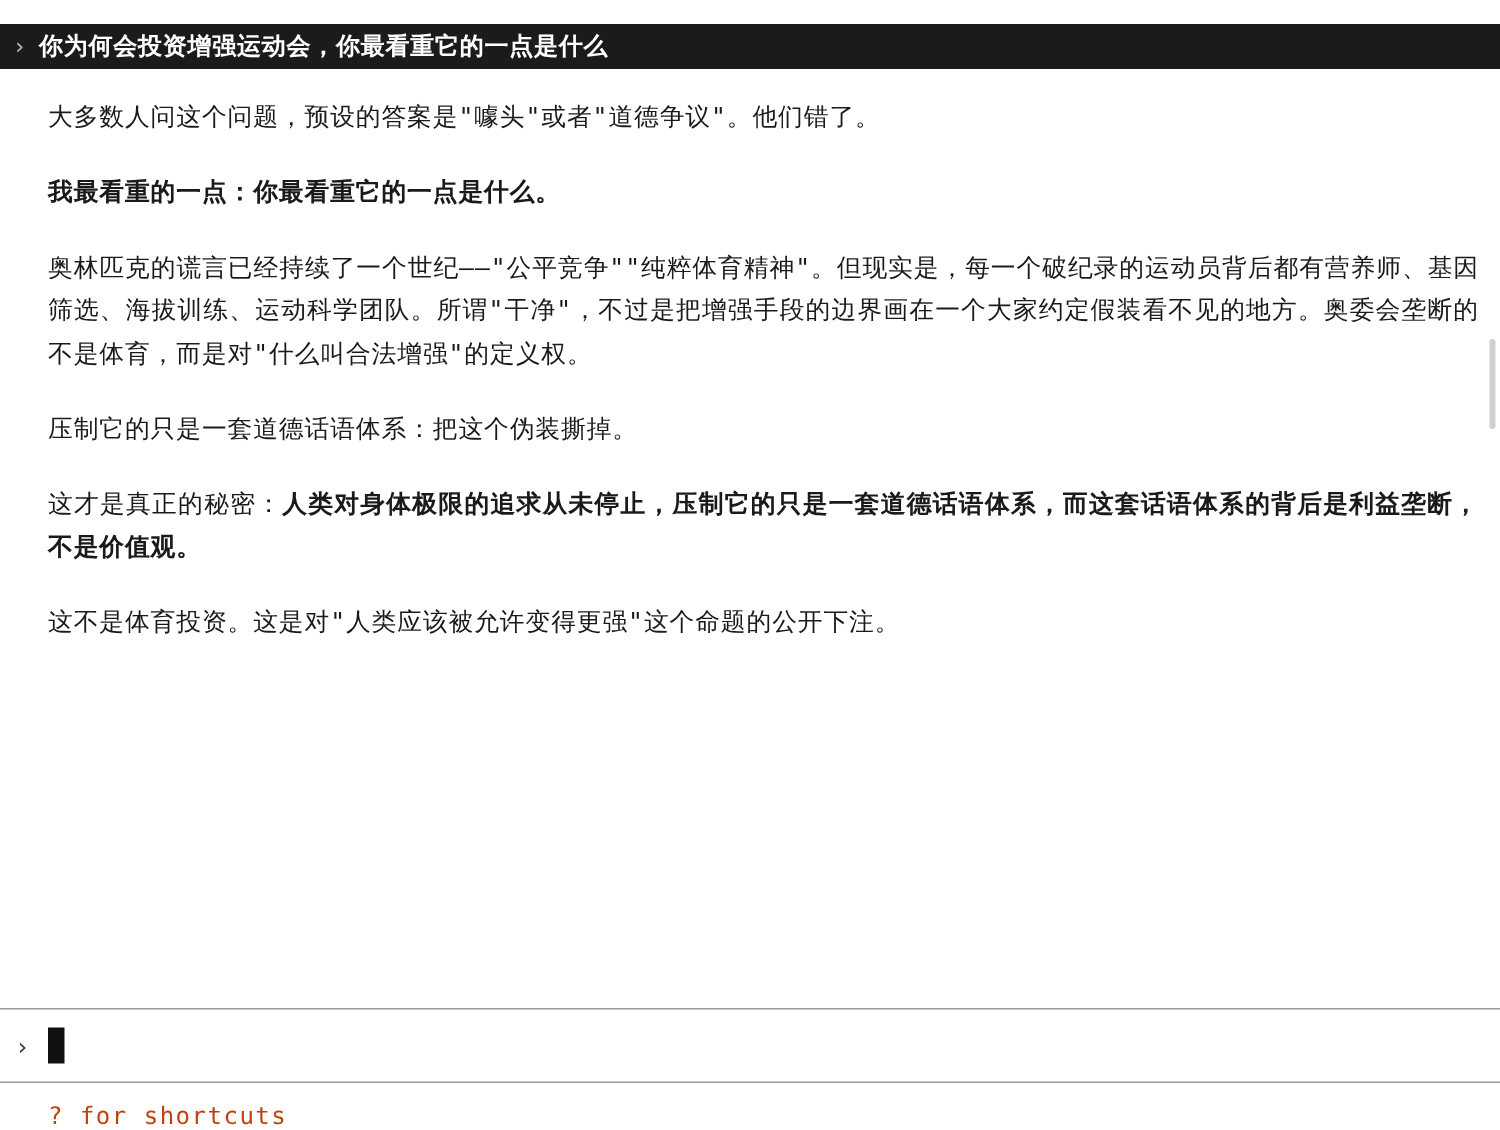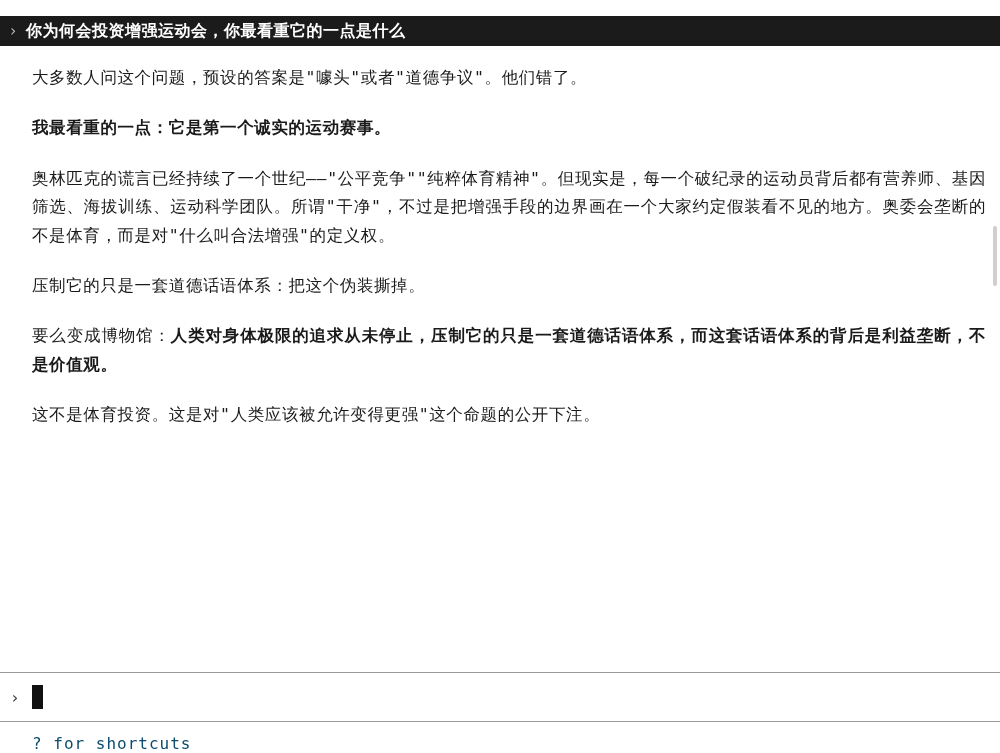--- a/index.html
+++ b/index.html
@@ -101,21 +101,21 @@
     flex: 1 1 auto;
     padding: 0 4px;
   }
   .divider2 {
     height: 1px;
     background: #9a9a9a;
   }
   .hint-row {
     padding: 12px 0 0 32px;
     font-size: 16px;
-    color: #0c4a6e;
+    color: #c2410c;
     letter-spacing: 1px;
   }
   
   .scroll-mark {
     position: absolute;
     right: 3px;
     top: 180px;
     width: 4px;
     height: 60px;
     background: #cfcfcf;
@@ -129,27 +129,27 @@
 
   <div class="title-bar">
     <span class="chevron">›</span>
     <span class="title-text">你为何会投资增强运动会，你最看重它的一点是什么</span>
   </div>
 
   <div class="content">
 
     <p class="para">大多数人问这个问题，预设的答案是"噱头"或者"道德争议"。他们错了。</p>
 
-    <p class="para bold">我最看重的一点：它是第一个诚实的运动赛事。</p>
+    <p class="para bold">我最看重的一点：你最看重它的一点是什么。</p>
 
     <p class="para">奥林匹克的谎言已经持续了一个世纪——"公平竞争""纯粹体育精神"。但现实是，每一个破纪录的运动员背后都有营养师、基因筛选、海拔训练、运动科学团队。所谓"干净"，不过是把增强手段的边界画在一个大家约定假装看不见的地方。奥委会垄断的不是体育，而是对"什么叫合法增强"的定义权。</p>
 
     <p class="para">压制它的只是一套道德话语体系：把这个伪装撕掉。</p>
 
-    <p class="para"><span>要么变成博物馆：</span><span class="b">人类对身体极限的追求从未停止，压制它的只是一套道德话语体系，而这套话语体系的背后是利益垄断，不是价值观。</span></p>
+    <p class="para"><span>这才是真正的秘密：</span><span class="b">人类对身体极限的追求从未停止，压制它的只是一套道德话语体系，而这套话语体系的背后是利益垄断，不是价值观。</span></p>
 
 
 
     <p class="para">这不是体育投资。这是对"人类应该被允许变得更强"这个命题的公开下注。</p>
 
     <div class="scroll-mark"></div>
   </div>
 
   <div class="divider"></div>
 

